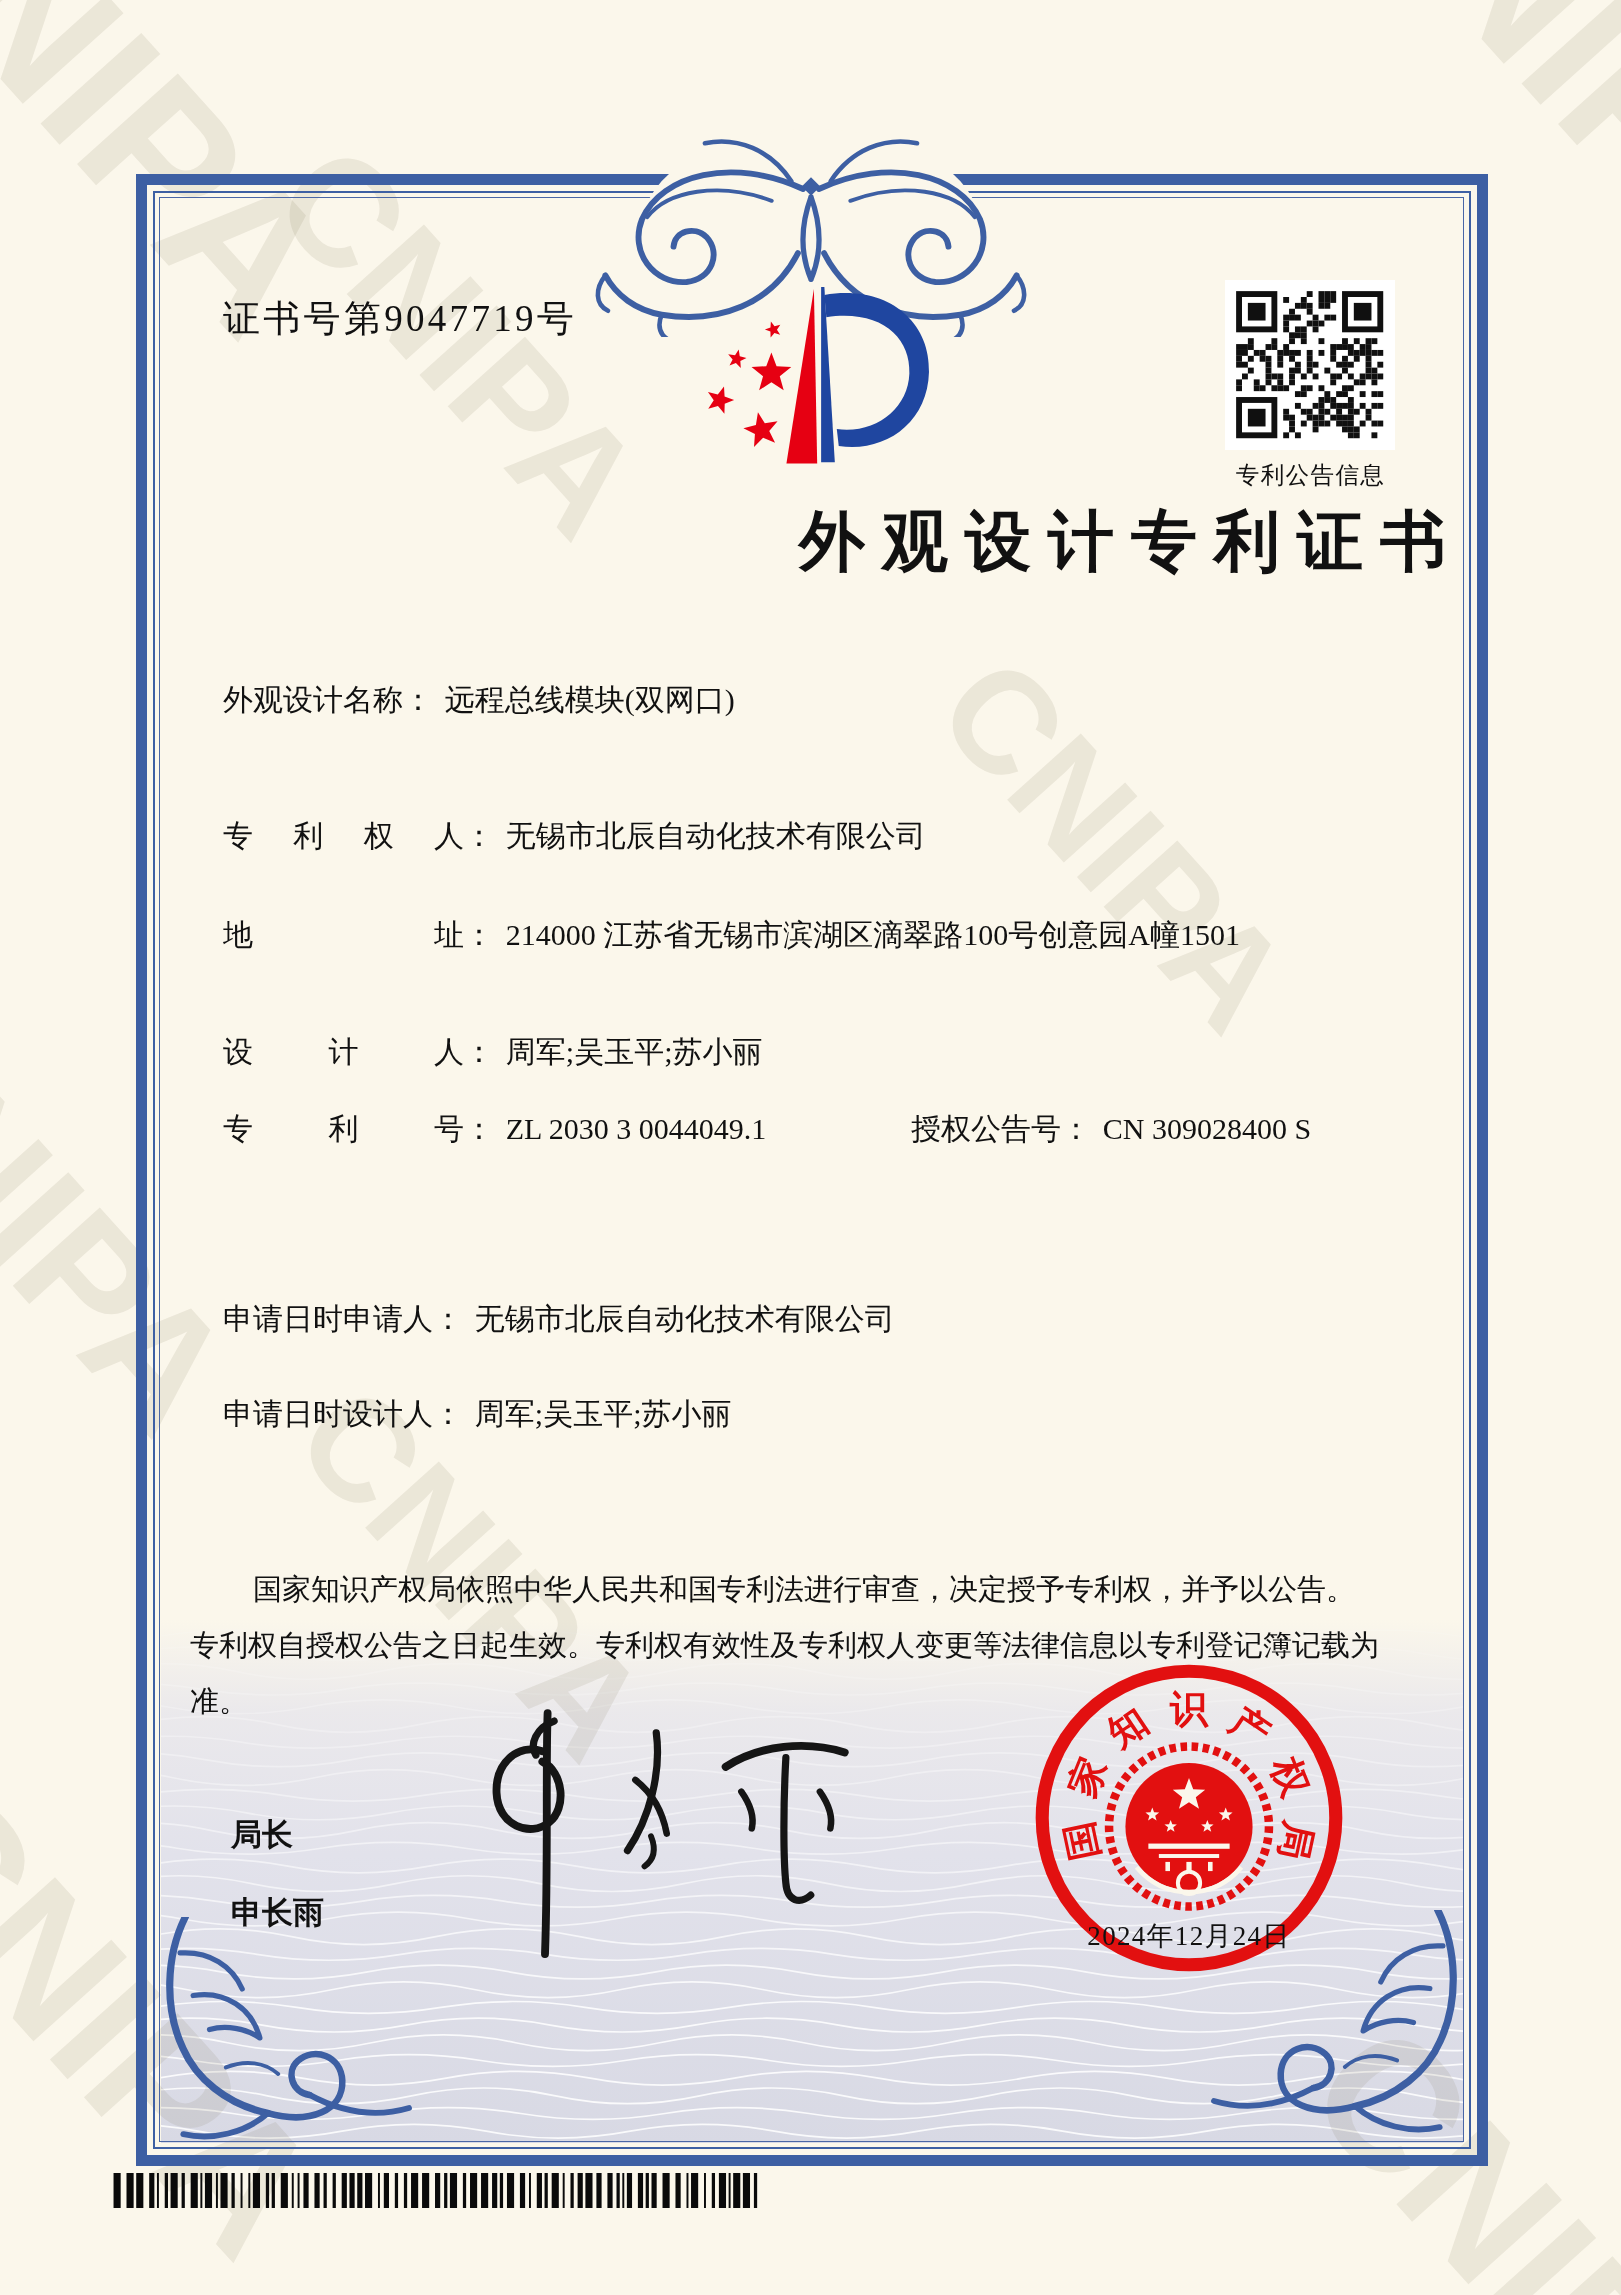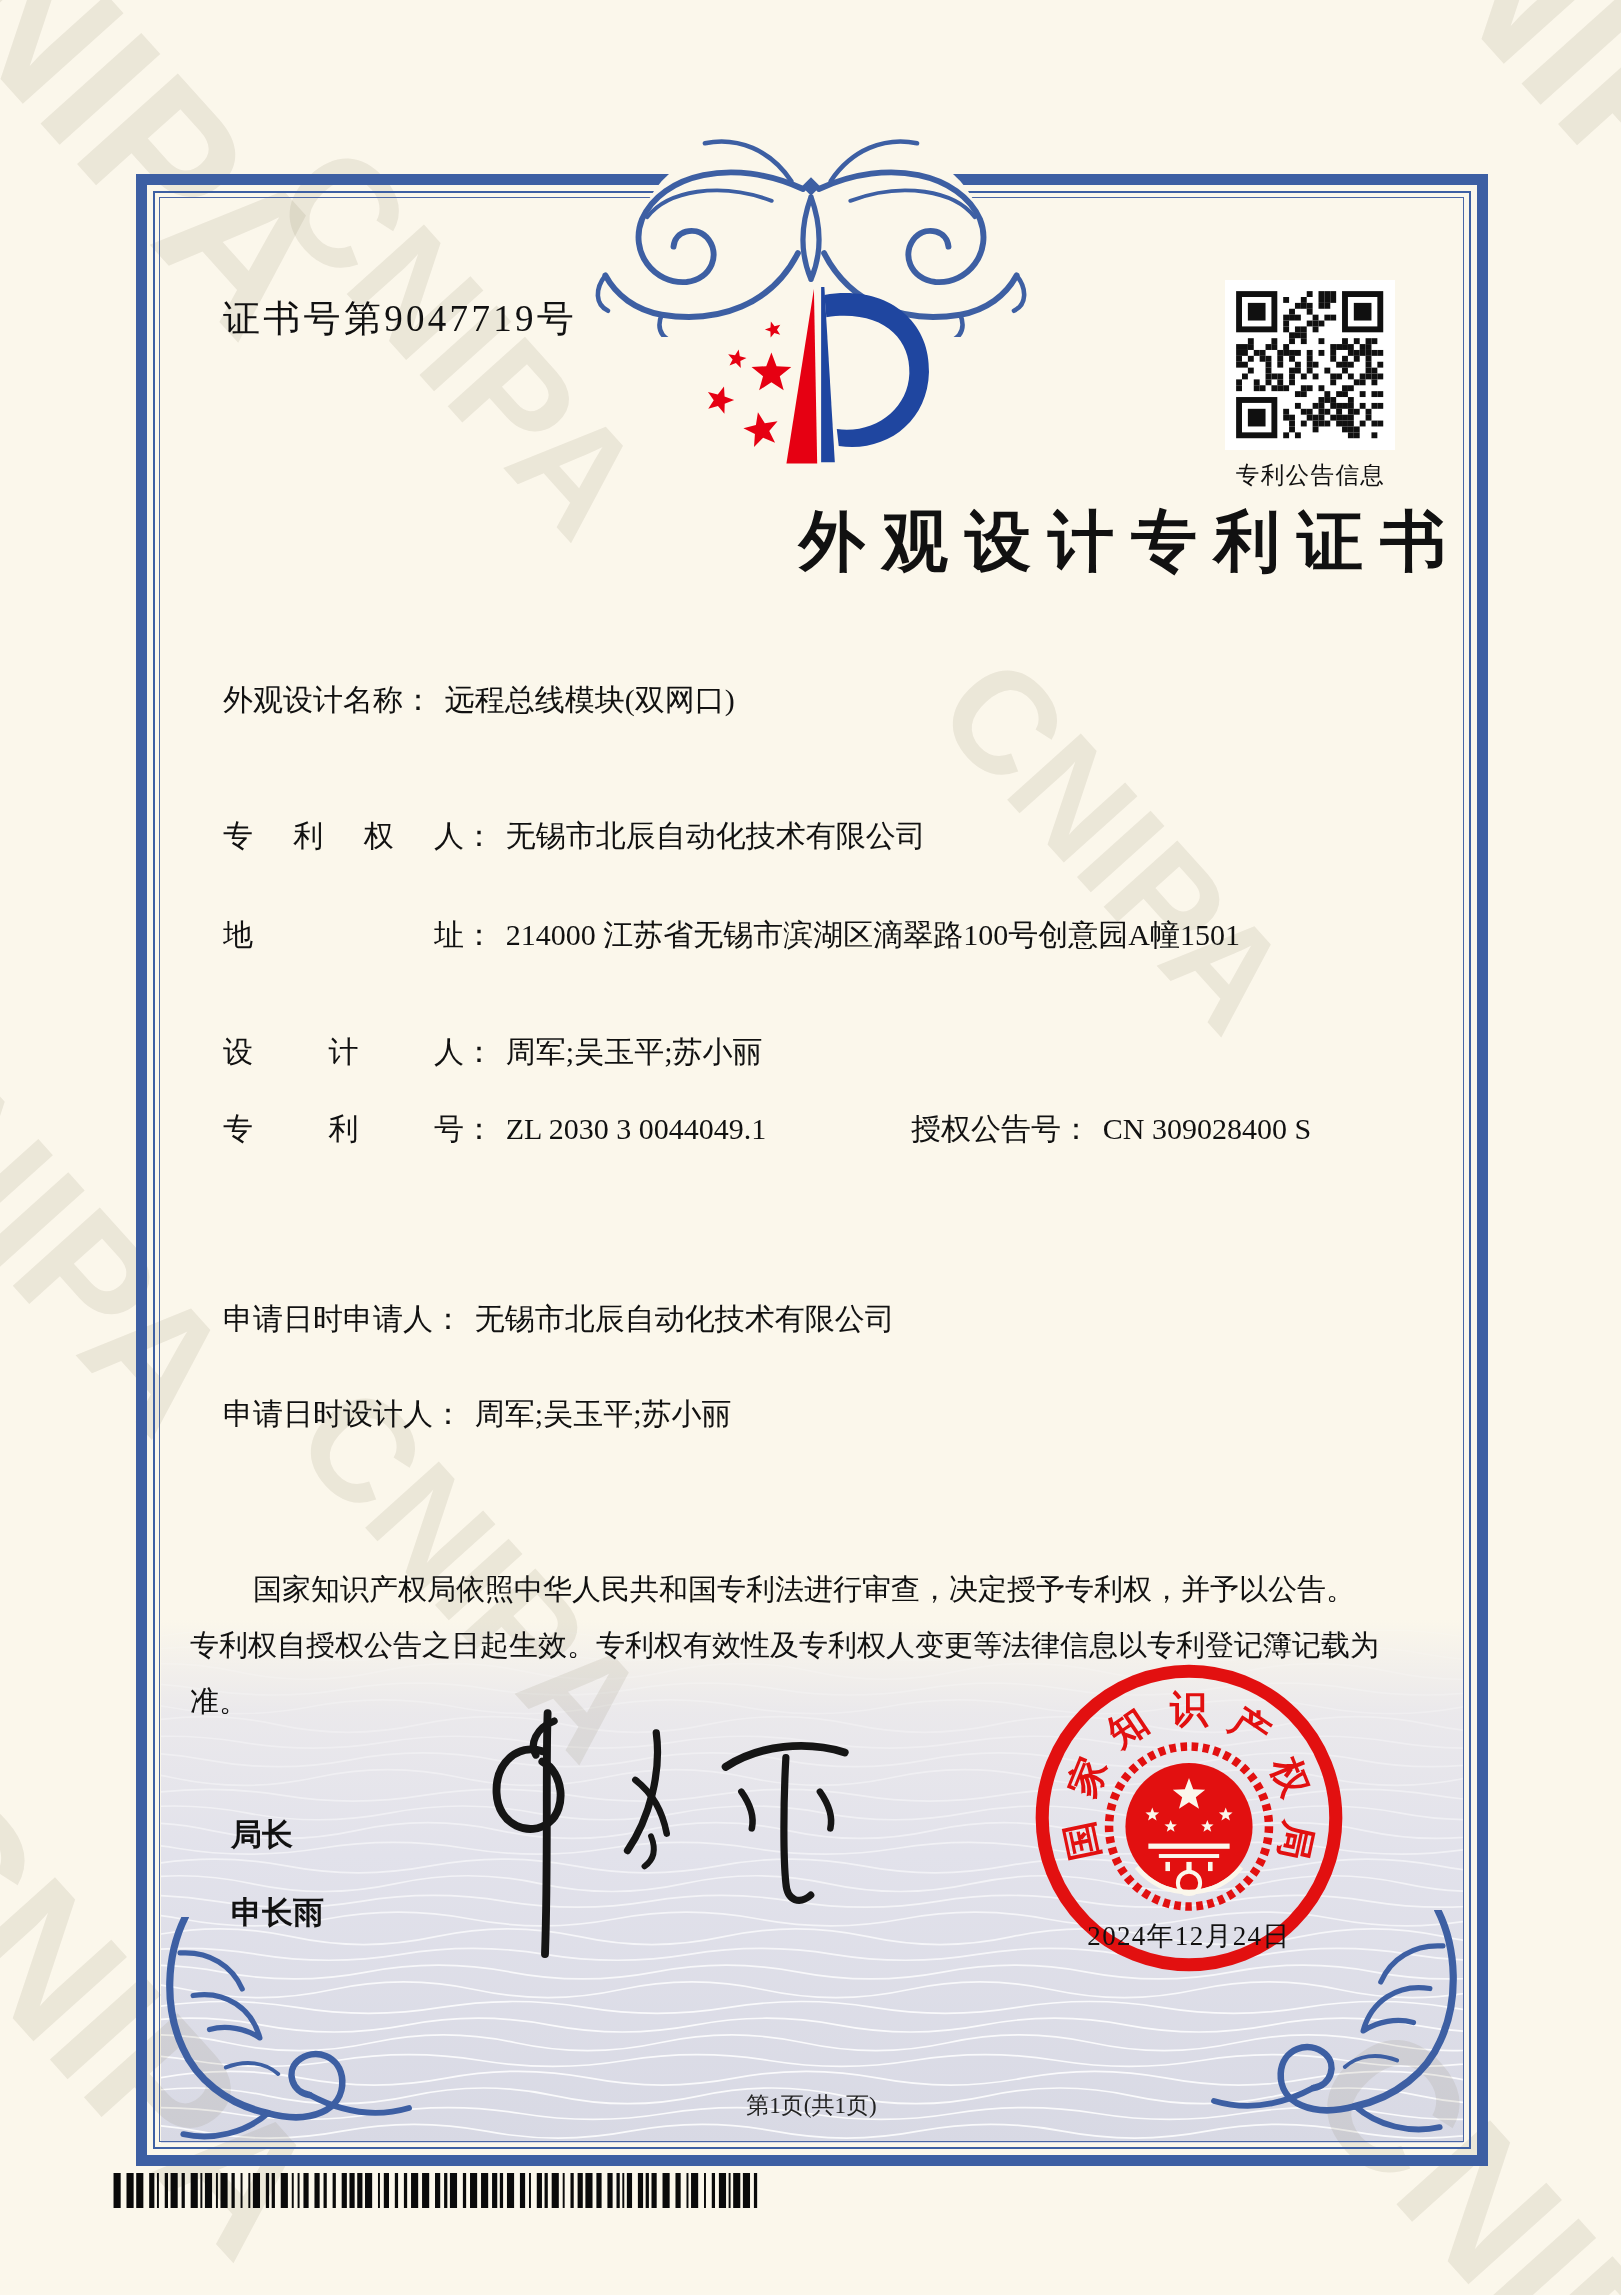--- a/index.html
+++ b/index.html
@@ -485,21 +485,20 @@
         <span class="seal-char" style="transform: translate(-50%, -50%) rotate(-68deg) translateY(-109px);">家</span>
         <span class="seal-char" style="transform: translate(-50%, -50%) rotate(-34deg) translateY(-109px);">知</span>
         <span class="seal-char" style="transform: translate(-50%, -50%) rotate(0deg) translateY(-109px);">识</span>
         <span class="seal-char" style="transform: translate(-50%, -50%) rotate(34deg) translateY(-109px);">产</span>
         <span class="seal-char" style="transform: translate(-50%, -50%) rotate(68deg) translateY(-109px);">权</span>
         <span class="seal-char" style="transform: translate(-50%, -50%) rotate(102deg) translateY(-109px);">局</span>
       </div>
     <div id="seal-date">2024年12月24日</div>
   </div>
 
-  <div id="footer" class="txt">第1页(共1页)</div>
 
   <svg id="barcode" width="663" height="35" viewBox="0 0 1012 54">
       <rect x="0" y="0" width="11" height="54" fill="#0a0a0a"></rect>
       <rect x="20" y="0" width="11" height="54" fill="#0a0a0a"></rect>
       <rect x="35" y="0" width="11" height="54" fill="#0a0a0a"></rect>
       <rect x="55" y="0" width="8" height="54" fill="#0a0a0a"></rect>
       <rect x="67" y="0" width="3" height="54" fill="#0a0a0a"></rect>
       <rect x="79" y="0" width="5" height="54" fill="#0a0a0a"></rect>
       <rect x="88" y="0" width="11" height="54" fill="#0a0a0a"></rect>
       <rect x="105" y="0" width="5" height="54" fill="#0a0a0a"></rect>

